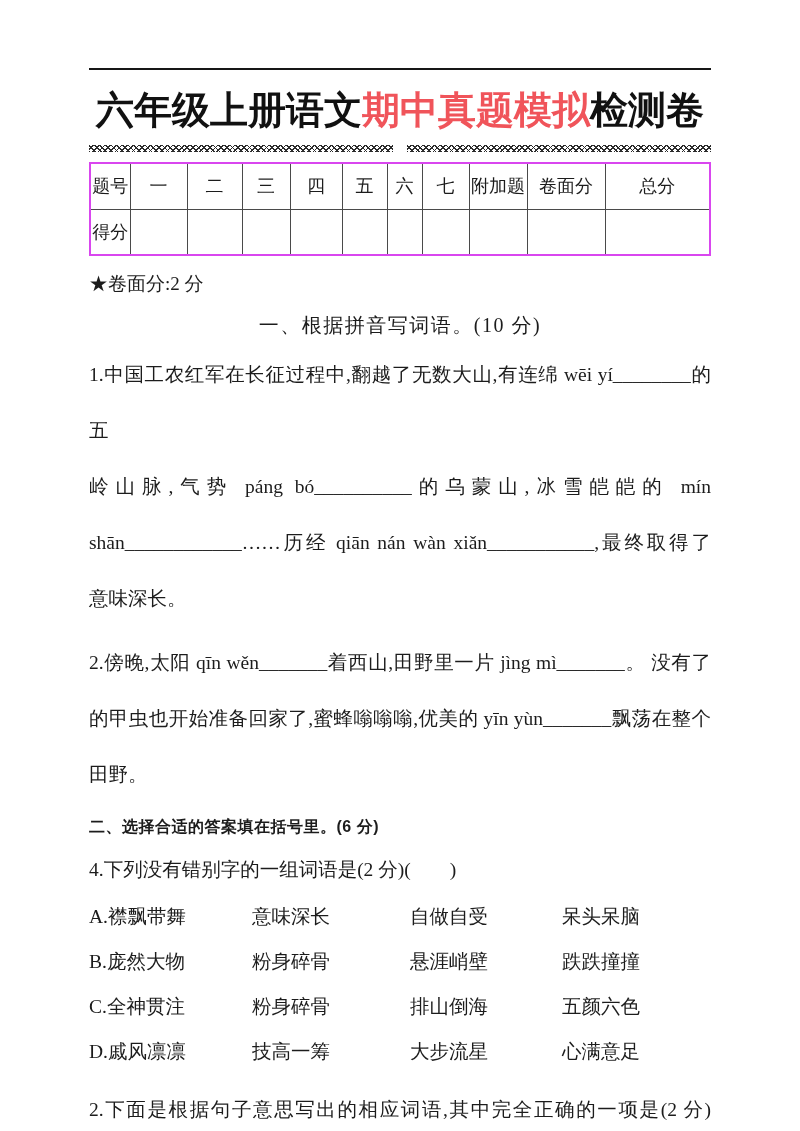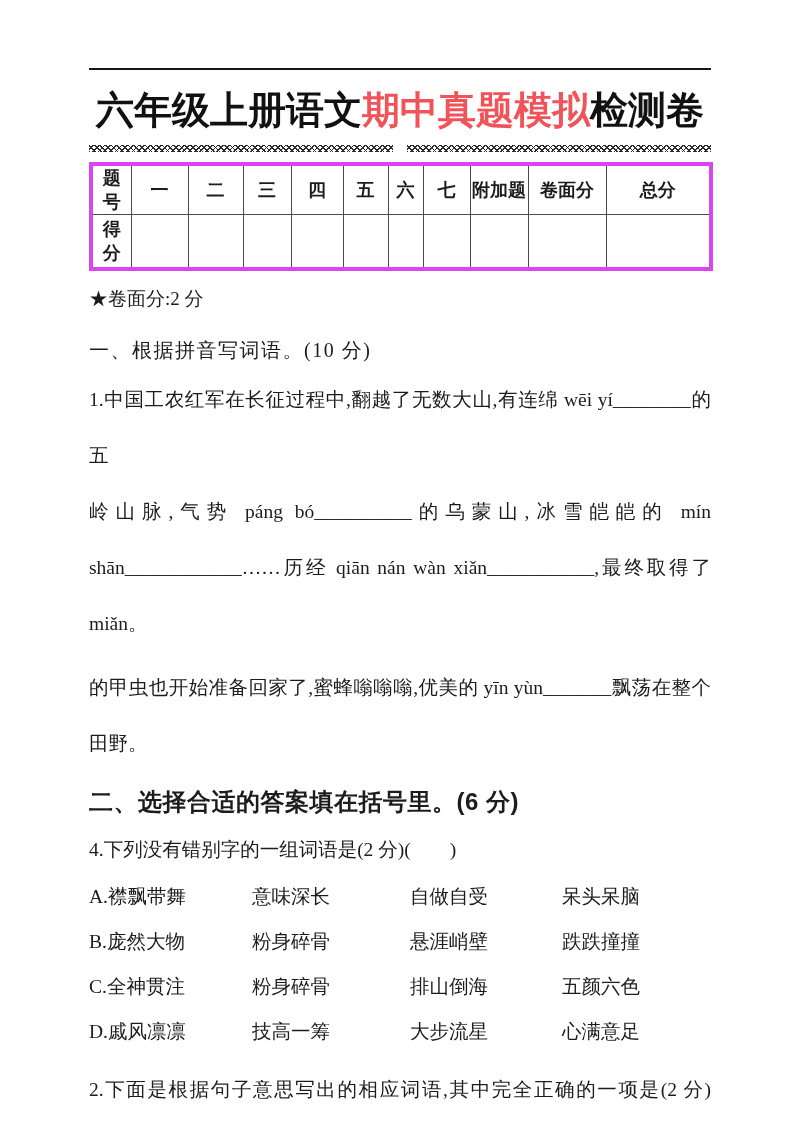--- a/index.html
+++ b/index.html
@@ -40,45 +40,45 @@
     white-space: nowrap;
     letter-spacing: 0.5px;
   }
   .subtitle .gap { display: inline-block; width: 22px; }
 
   table.score-table {
     margin-top: 10px;
     width: 100%;
     border-collapse: collapse;
     table-layout: fixed;
-    border: 4px solid #d946ef;
-    font-weight: bold;
+    border: 2px solid #d946ef;
   }
   table.score-table td {
     border: 1px solid #4a4a4a;
     text-align: center;
     font-size: 18px;
     padding: 0 1px;
     overflow: hidden;
   }
   table.score-table tr.header-row td { height: 46px; }
-  table.score-table tr.score-row td { height: 54px; }
+  table.score-table tr.score-row td { height: 46px; }
 
   .star-note { margin-top: 15px; font-size: 19px; }
 
   .sec1-heading {
-    margin-top: 25px;
+    margin-top: 15px;
     font-size: 20px;
     letter-spacing: 1.5px;
+    text-align: center;
   }
   .sec2-heading {
     margin-top: 14px;
     font-family: "Liberation Sans", "DejaVu Sans", sans-serif;
     font-weight: bold;
-    font-size: 24px;
+    font-size: 16px;
     letter-spacing: 0.5px;
   }
 
   .qblock { margin-top: 8px; }
   p.line {
     font-size: 19.5px;
     line-height: 56px;
     white-space: nowrap;
   }
   p.line.just {
@@ -157,24 +157,25 @@
     </table>
 
   <div class="star-note">★卷面分:2 分</div>
 
   <div class="sec1-heading">一、根据拼音写词语。(10 分)</div>
 
   <div class="qblock">
     <p class="line just">1.中国工农红军在长征过程中,翻越了无数大山,有连绵 wēi yí________的五</p>
     <p class="line just">岭山脉,气势 páng bó__________的乌蒙山,冰雪皑皑的 mín</p>
     <p class="line just">shān____________……历经 qiān nán wàn xiǎn___________,最终取得了</p>
-    <p class="line">miǎn。</p>
+    <p class="line">意味深长。</p>
   </div>
 
   <div class="qblock">
+    <p class="line just">2.傍晚,太阳 qīn wěn_______着西山,田野里一片 jìng mì_______。 没有了</p>
     <p class="line just">的甲虫也开始准备回家了,蜜蜂嗡嗡嗡,优美的 yīn yùn_______飘荡在整个</p>
     <p class="line">田野。</p>
   </div>
 
   <div class="sec2-heading">二、选择合适的答案填在括号里。(6 分)</div>
 
   <div class="s2q1-prompt">4.下列没有错别字的一组词语是(2 分)(　　)</div>
 
   <div class="options">
     <div class="opt-row">

